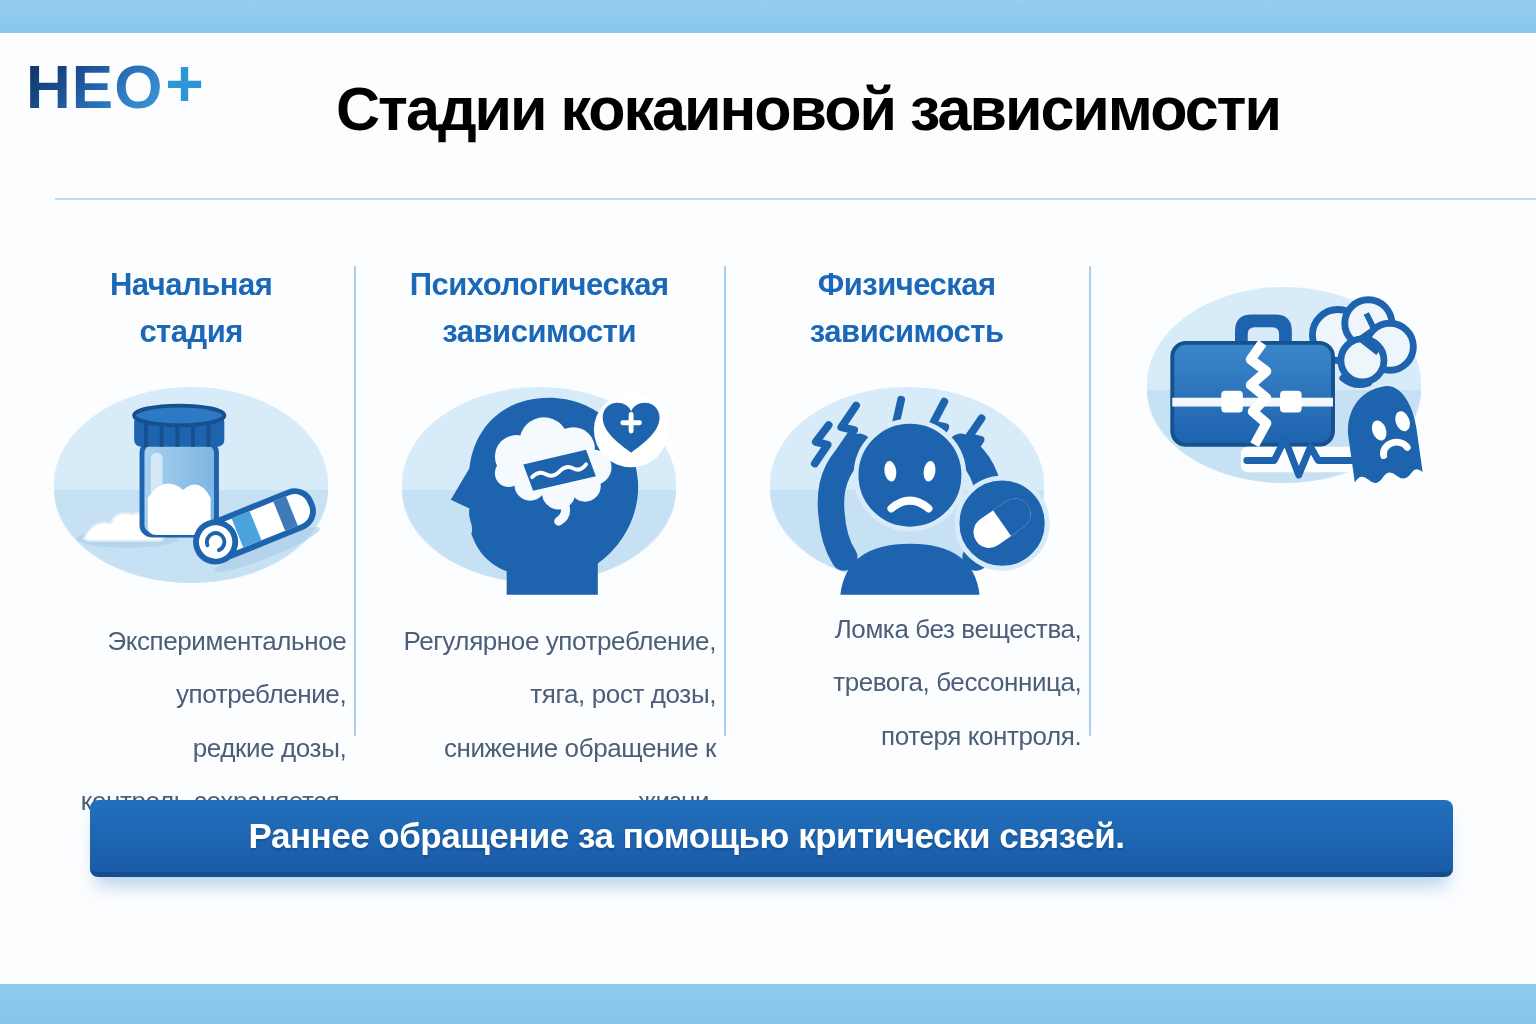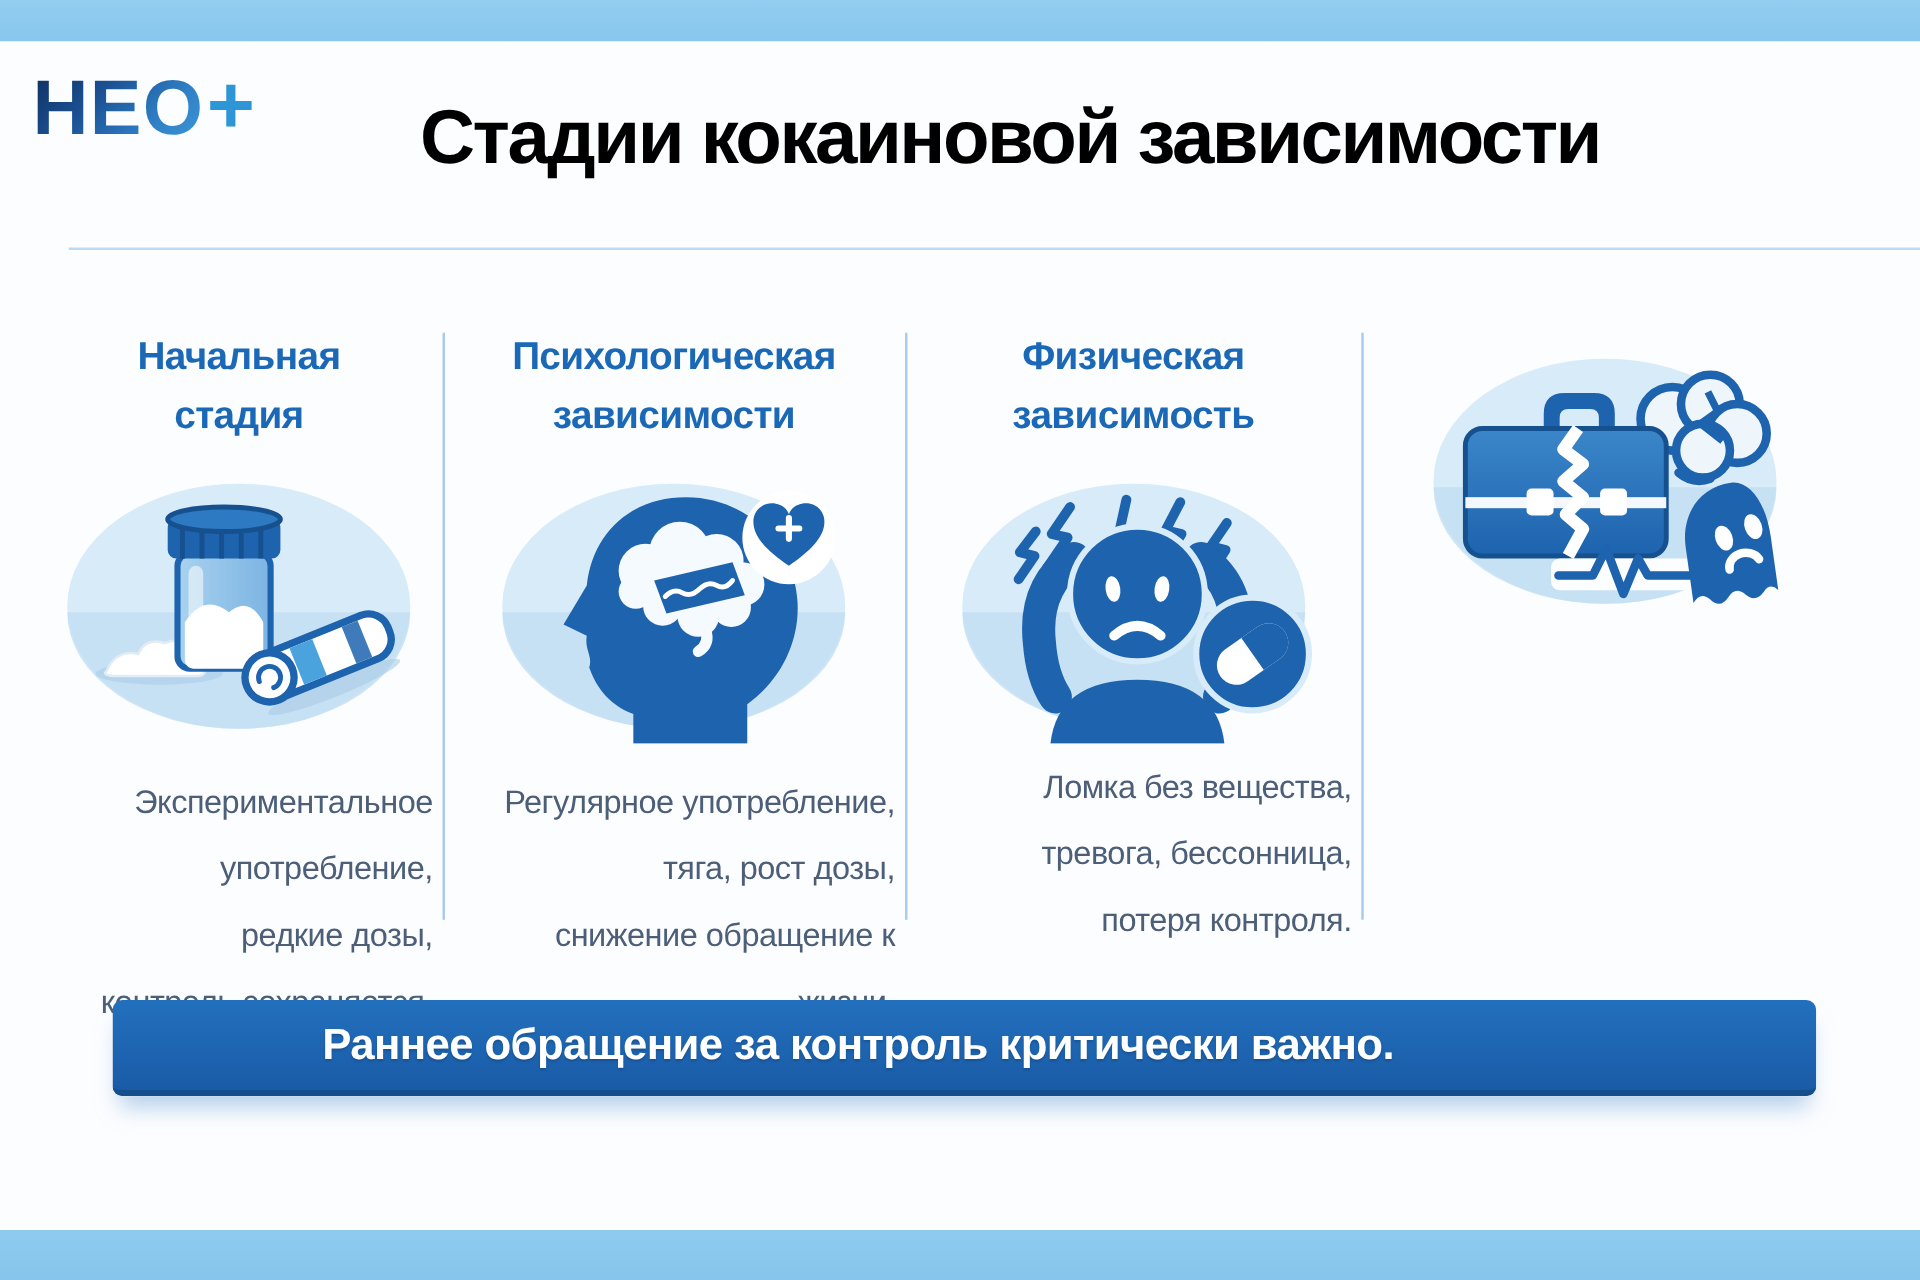--- a/index.html
+++ b/index.html
@@ -218,16 +218,16 @@
           <ellipse cx="248" cy="158" rx="7" ry="10.5" fill="#ffffff" transform="rotate(-12 248 158)"></ellipse>
           <ellipse cx="273" cy="152" rx="7" ry="10.5" fill="#ffffff" transform="rotate(-12 273 152)"></ellipse>
           <path d="M249 184 a13 11 0 0 1 25 -5" stroke="#ffffff" stroke-width="7" fill="none" stroke-linecap="round"></path>
         </g>
       </svg>
     </div>
   </div>
 </div>
 
 <div class="banner">
-  <div class="banner-text">Раннее обращение за контроль критически важно.</div>
+  <div class="banner-text">Раннее обращение за помощью критически связей.</div>
 </div>
 
 <div class="bottombar"></div>
 
 </body></html>

